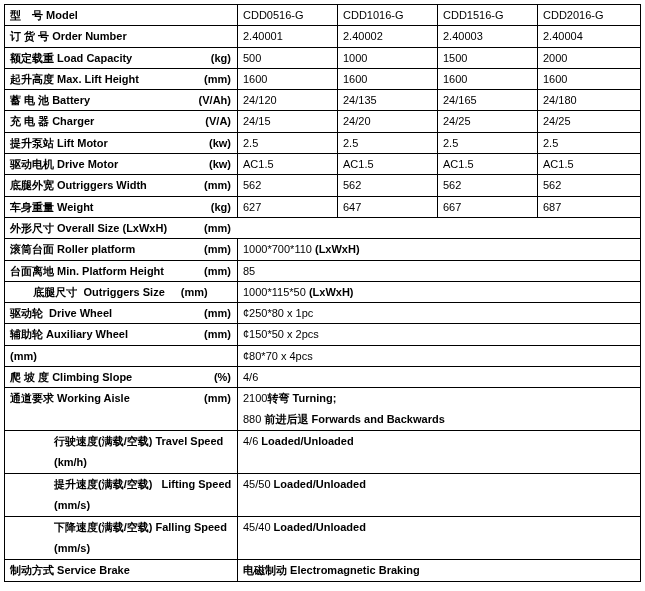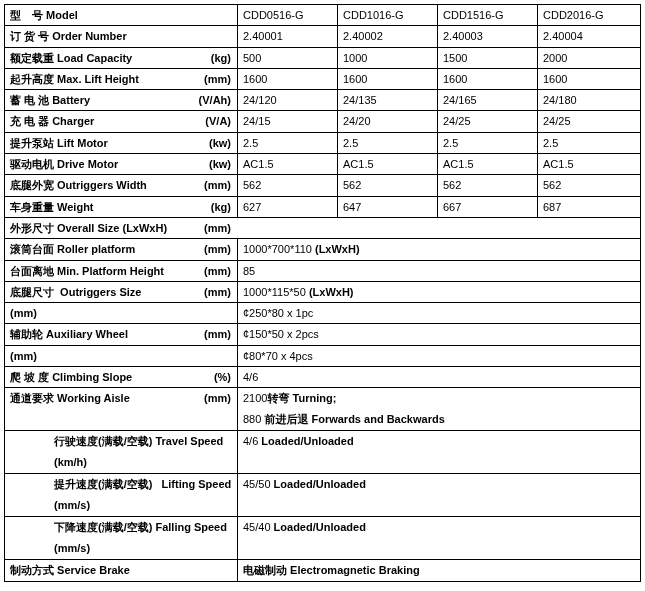--- a/index.html
+++ b/index.html
@@ -38,21 +38,21 @@
   }
   .cell + .cell { border-left: 1px solid #000000; align-items: flex-end; }
   .row.tall .cell {
     align-items: flex-start;
     line-height: 21px;
   }
   .label-cell {
     justify-content: space-between;
     font-weight: bold;
   }
-  .label-cell.inline-unit { justify-content: space-between; }
+  .label-cell.inline-unit { justify-content: center; }
   .label-cell.inline-unit .unit { margin-left: 16px; }
   .label-cell.stacked {
     flex-direction: column;
     justify-content: flex-start;
     align-items: flex-start;
     margin-left: 44px;
   }
   .value-cell { font-weight: normal; }
   .value-lines { display: flex; flex-direction: column; }
   .lbl, .unit, .seg, .val { white-space: pre; }
@@ -275,20 +275,21 @@
           <span class="unit">(mm)</span>
         </div>
         <div class="cell value-cell">
           <div class="value-lines">
             <div><span class="seg">1000*115*50 </span><span class="seg b">(LxWxH)</span></div>
           </div>
         </div>
       </div>
       <div class="row span">
         <div class="cell label-cell">
+          <span class="lbl">驱动轮  Drive Wheel</span>
           <span class="unit">(mm)</span>
         </div>
         <div class="cell value-cell">
           <div class="value-lines">
             <div><span class="seg">¢250*80 x 1pc</span></div>
           </div>
         </div>
       </div>
       <div class="row span">
         <div class="cell label-cell">

